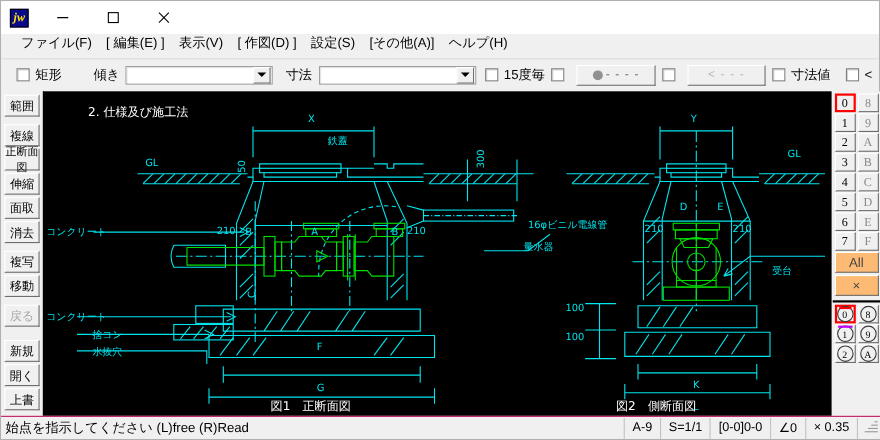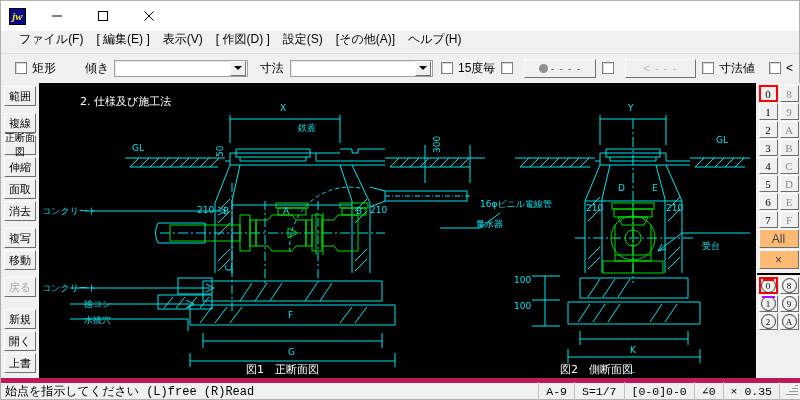--- a/index.html
+++ b/index.html
@@ -75,21 +75,21 @@
   .grpbtn{width:19px;height:17px;margin:0 1px 1px 1px;background:#f0f0f0;border:1px solid #fff;
        border-right-color:#6d6d6d;border-bottom-color:#6d6d6d;box-sizing:border-box;position:relative;
        display:flex;align-items:center;justify-content:center;}
   .grpbtn .circ{width:13px;height:13px;border:1px solid #3a3a3a;border-radius:50%;font-size:9px;
        display:flex;align-items:center;justify-content:center;color:#000;font-family:"Liberation Serif",serif;}
   .grpbtn.sel{border:2px solid #ff0000;}
   .cbar{position:absolute;left:2px;right:2px;top:0px;height:2px;}
 
   
   .statusbar{position:absolute;left:0;bottom:0;width:800px;height:21px;background:#f0f0f0;
-      display:flex;align-items:center;border-top:5px solid #be185d;box-sizing:border-box;font-family:Liberation Mono, monospace;}
+      display:flex;align-items:center;border-top:1px solid #be185d;box-sizing:border-box;}
   .st-msg{flex:1;font-size:12px;color:#000;padding-left:4px;}
   .st-cell{border-left:1px solid #c2c2c2;height:19px;display:flex;align-items:center;justify-content:center;
       font-size:11.5px;color:#000;padding:0 7px;}
   .grip{width:14px;height:14px;margin-right:3px;margin-left:4px;position:relative;}
   .grip i{position:absolute;right:0;background:#9a9a9a;height:1px;}
 
   
   svg.cad{position:absolute;left:0;top:0;}
   .cy{stroke:#00e5ee;fill:none;stroke-width:1;}
   .gr{stroke:#00e000;fill:none;stroke-width:1;}
@@ -517,21 +517,21 @@
             <span class="circ">A</span>
           </div>
         </div>
       </div>
     </div>
   </div>
 
   <div class="statusbar">
     <div class="st-msg">始点を指示してください (L)free (R)Read</div>
     <div class="st-cell">A-9</div>
-    <div class="st-cell">S=1/7</div>
+    <div class="st-cell">S=1/1</div>
     <div class="st-cell">[0-0]0-0</div>
     <div class="st-cell">∠0</div>
     <div class="st-cell">× 0.35</div>
     <div class="st-cell" style="border-left:1px solid #c2c2c2;padding:0">
       <span class="grip">
         <i style="top:10px;width:12px"></i>
           <i style="top:7px;width:9px"></i>
           <i style="top:4px;width:6px"></i>
           <i style="top:1px;width:3px"></i>
       </span>

